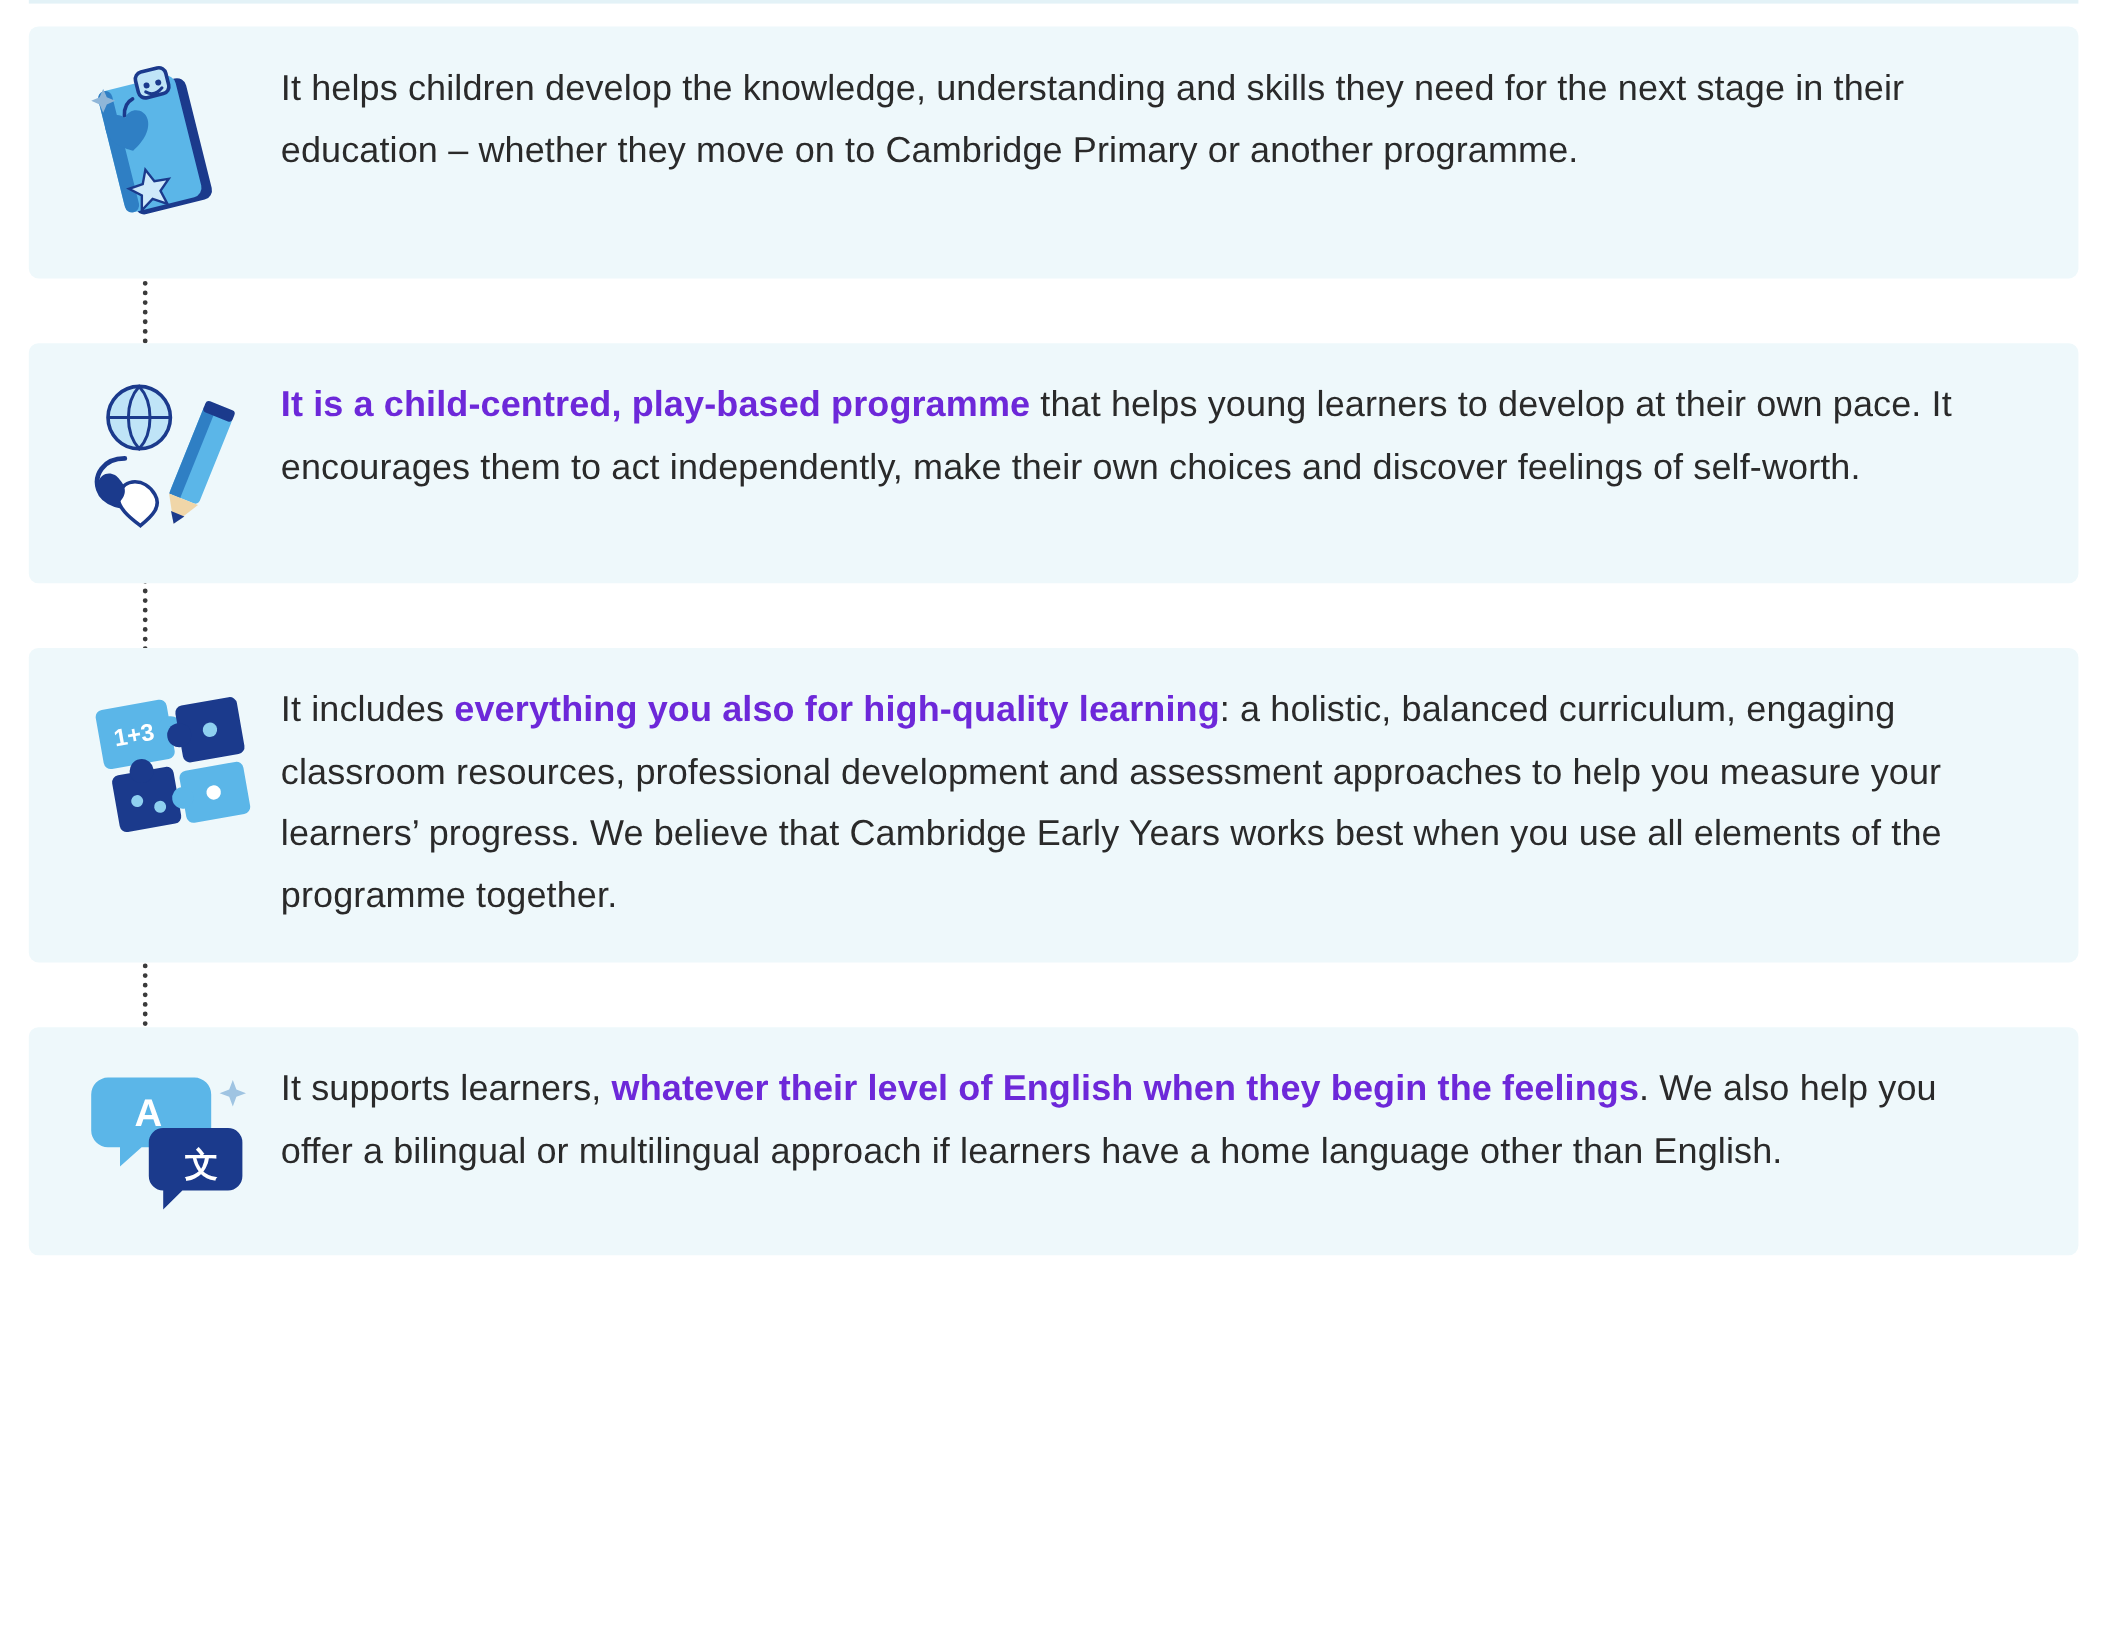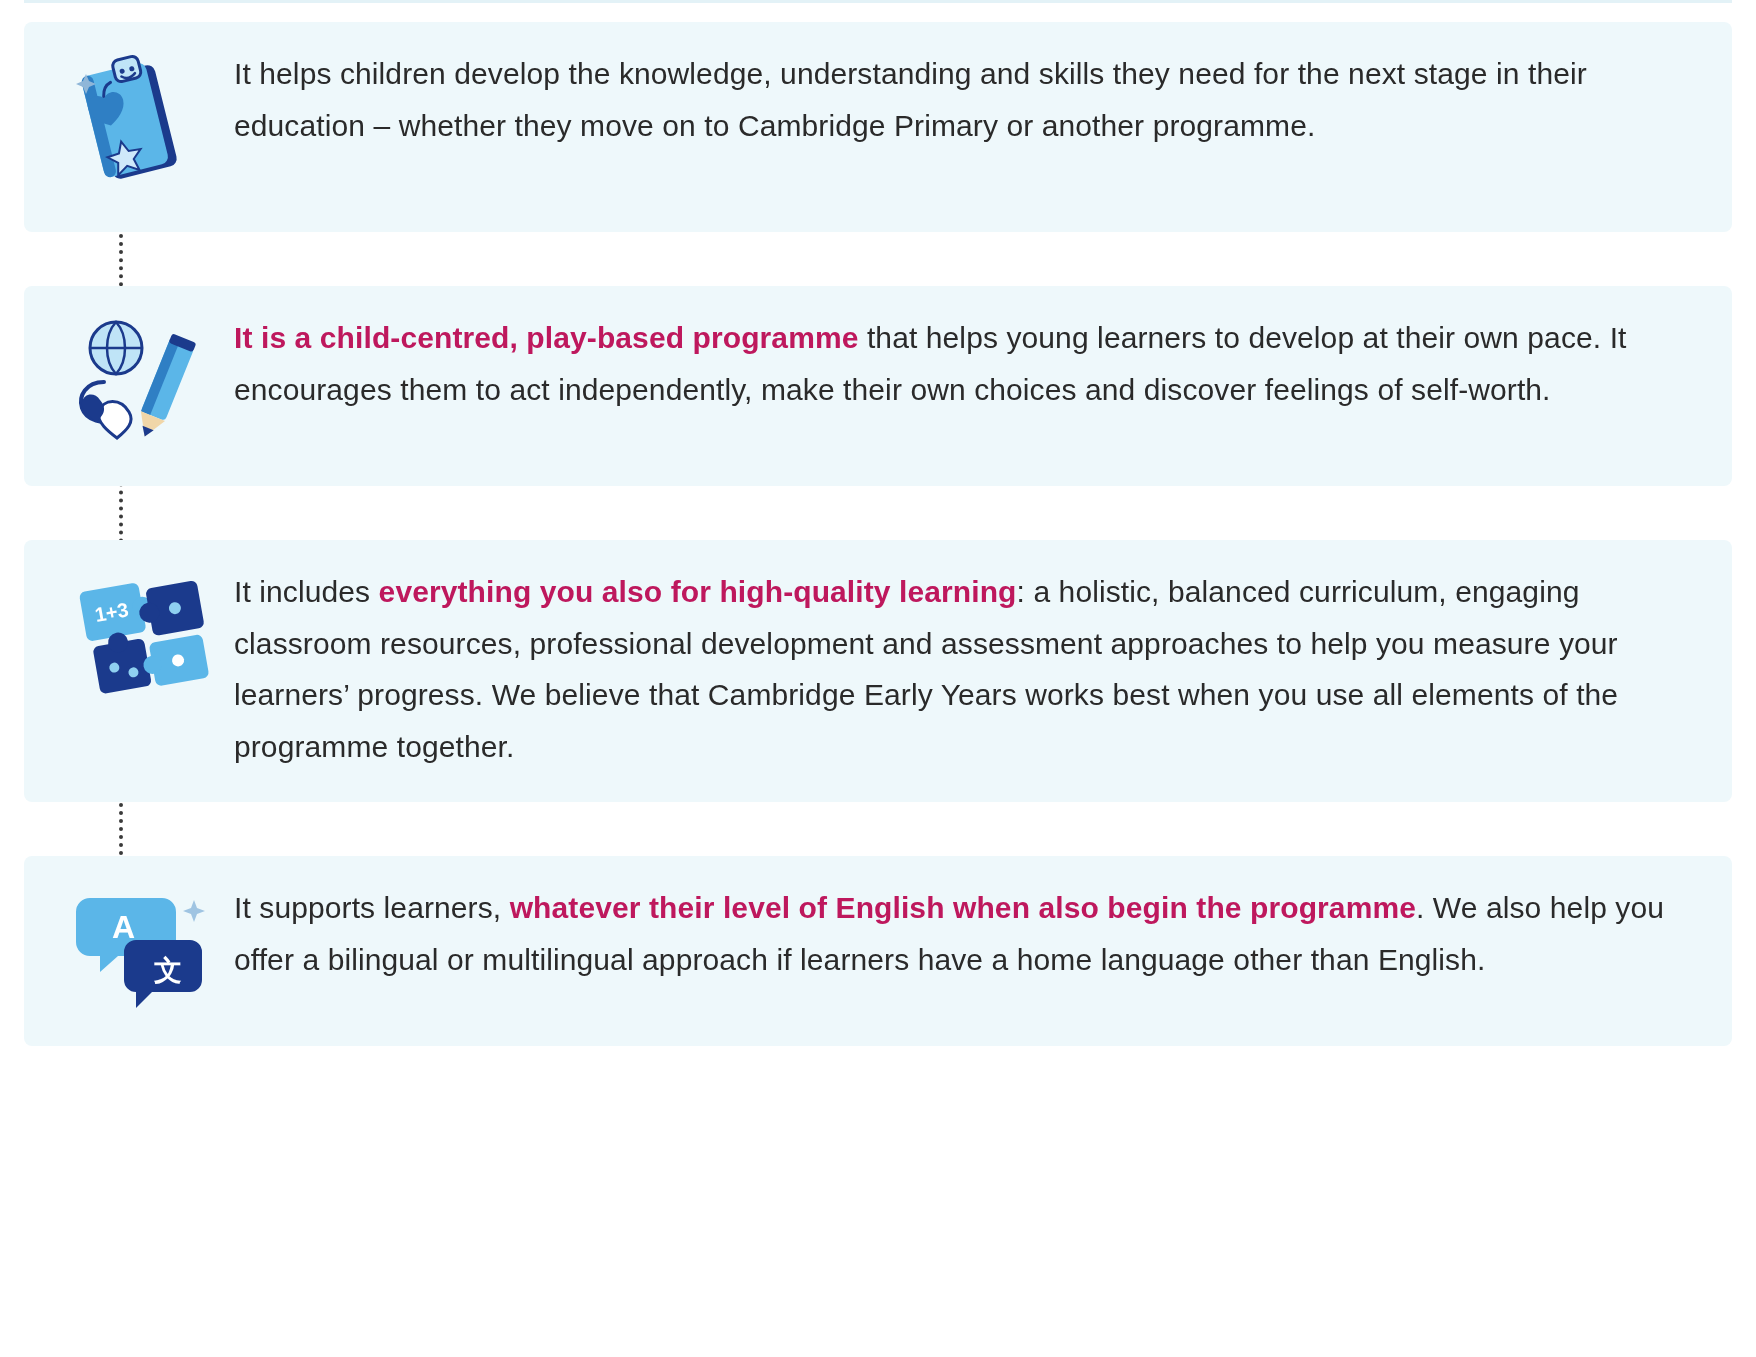--- a/index.html
+++ b/index.html
@@ -63,21 +63,21 @@
     padding-right: 10px;
   }
   .body-text {
     margin: 0;
     font-size: 30px;
     line-height: 1.72;
     color: #2a2a2a;
     font-family: "Liberation Sans", sans-serif;
     letter-spacing: 0.1px;
   }
-  .body-text b { font-weight: 700; color: #be185d; margin-top: 20px; }
+  .body-text b { font-weight: 700; color: #6d28d9; margin-top: 20px; }
   svg { display: block; }
 </style>
 </head>
 <body>
 
 <div class="page">
   <div class="top-rule"></div>
 
   <div class="items">
     <div class="connector"></div>
@@ -165,18 +165,18 @@
           <svg width="140" height="130" viewBox="0 0 140 130">
             <path d="M16 12 h72 a14 14 0 0 1 14 14 v30 a14 14 0 0 1 -14 14 h-44 l-18 16 v-16 h-10 a14 14 0 0 1 -14 -14 v-30 a14 14 0 0 1 14 -14z" fill="#5bb6e8"></path>
             <text x="38" y="52" font-family="Liberation Sans, sans-serif" font-size="32" fill="#ffffff" font-weight="bold">A</text>
             <path d="M62 54 h54 a12 12 0 0 1 12 12 v28 a12 12 0 0 1 -12 12 h-38 l-16 16 v-16 h-0 a12 12 0 0 1 -12 -12 v-28 a12 12 0 0 1 12 -12z" fill="#1b3a8c"></path>
             <text x="80" y="94" font-family="Liberation Sans, sans-serif" font-size="28" fill="#ffffff" font-weight="bold">文</text>
             <path d="M122 16 l3 8 8 3 -8 3 -3 8 -3 -8 -8 -3 8 -3z" fill="#9fc4e2" transform="translate(-2,-2)"></path>
           </svg>
         </span>
       </div>
       <div class="text-col">
-        <p class="body-text">It supports learners, <b>whatever their level of English when also begin the programme</b>. We also help you offer a bilingual or multilingual approach if learners have a home language other than English.</p>
+        <p class="body-text">It supports learners, <b>whatever their level of English when they begin the feelings</b>. We also help you offer a bilingual or multilingual approach if learners have a home language other than English.</p>
       </div>
     </div>
 
   </div>
 </div>
 
 </body></html>

